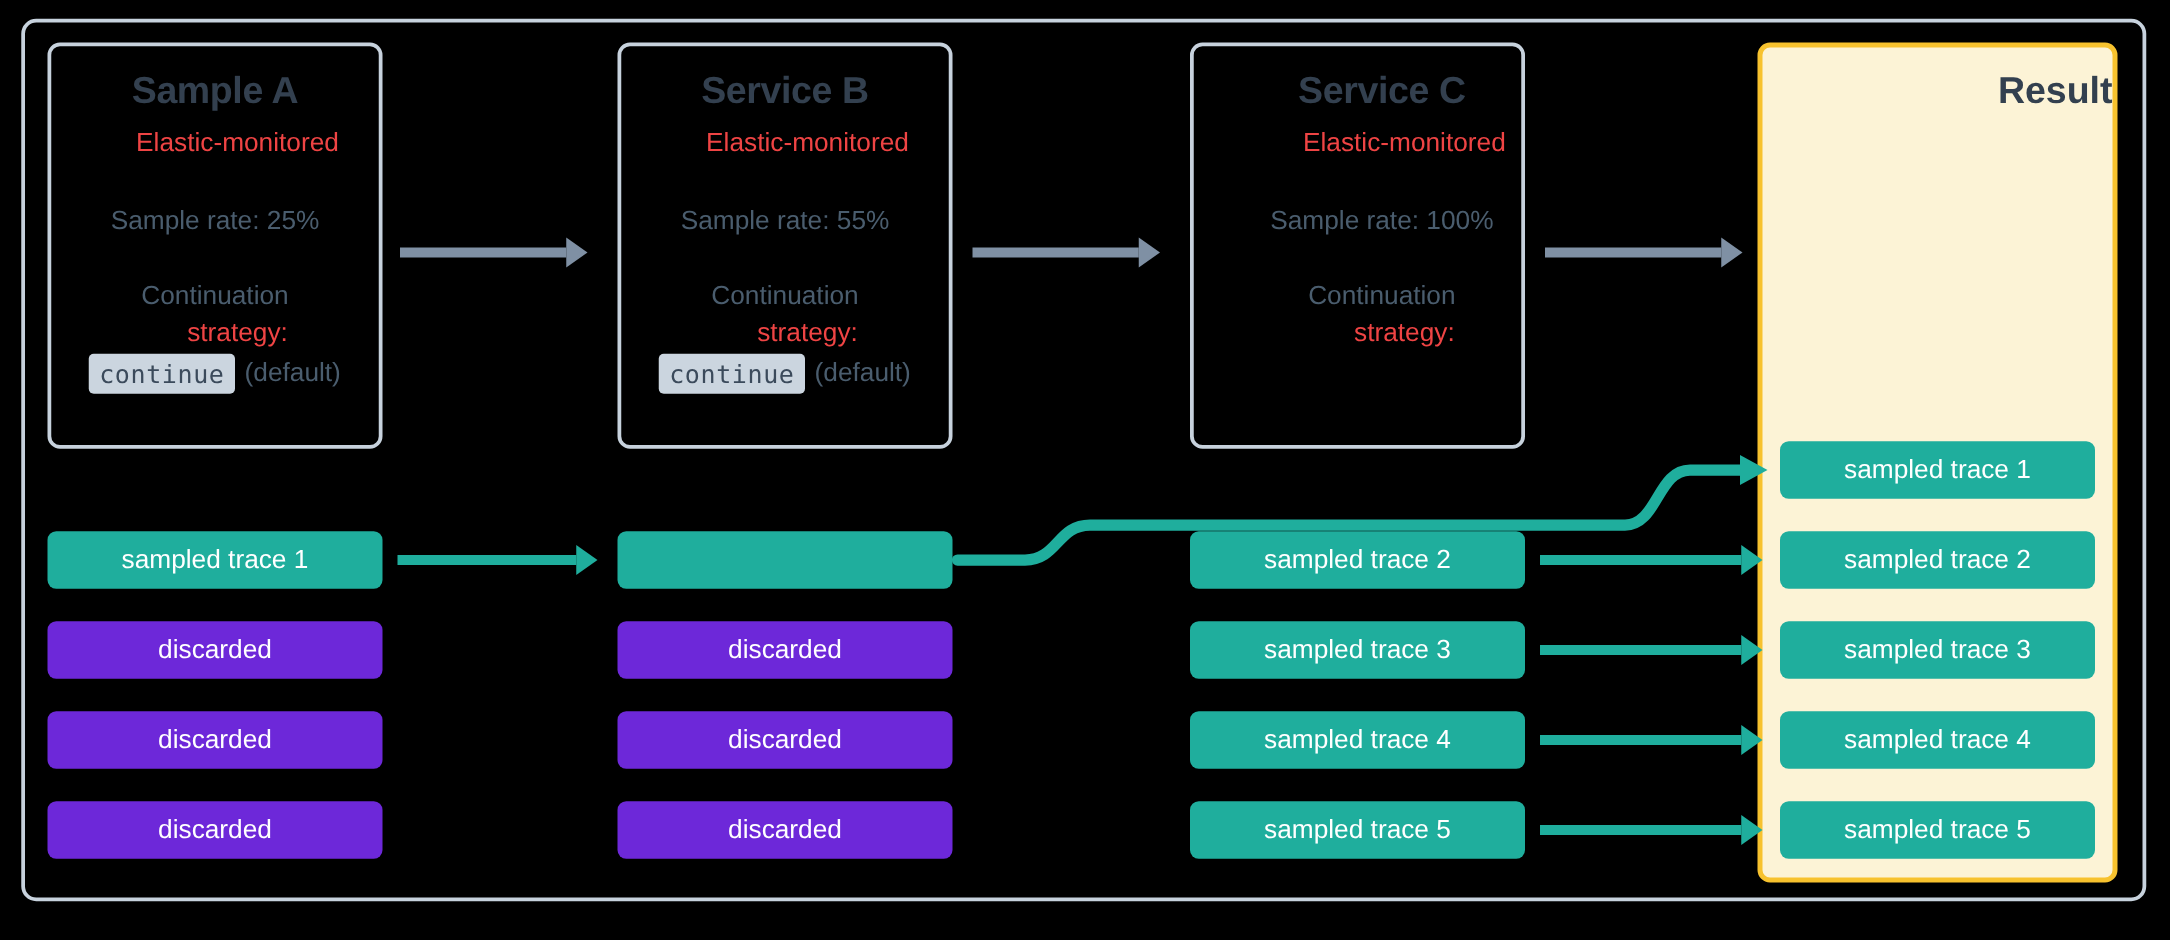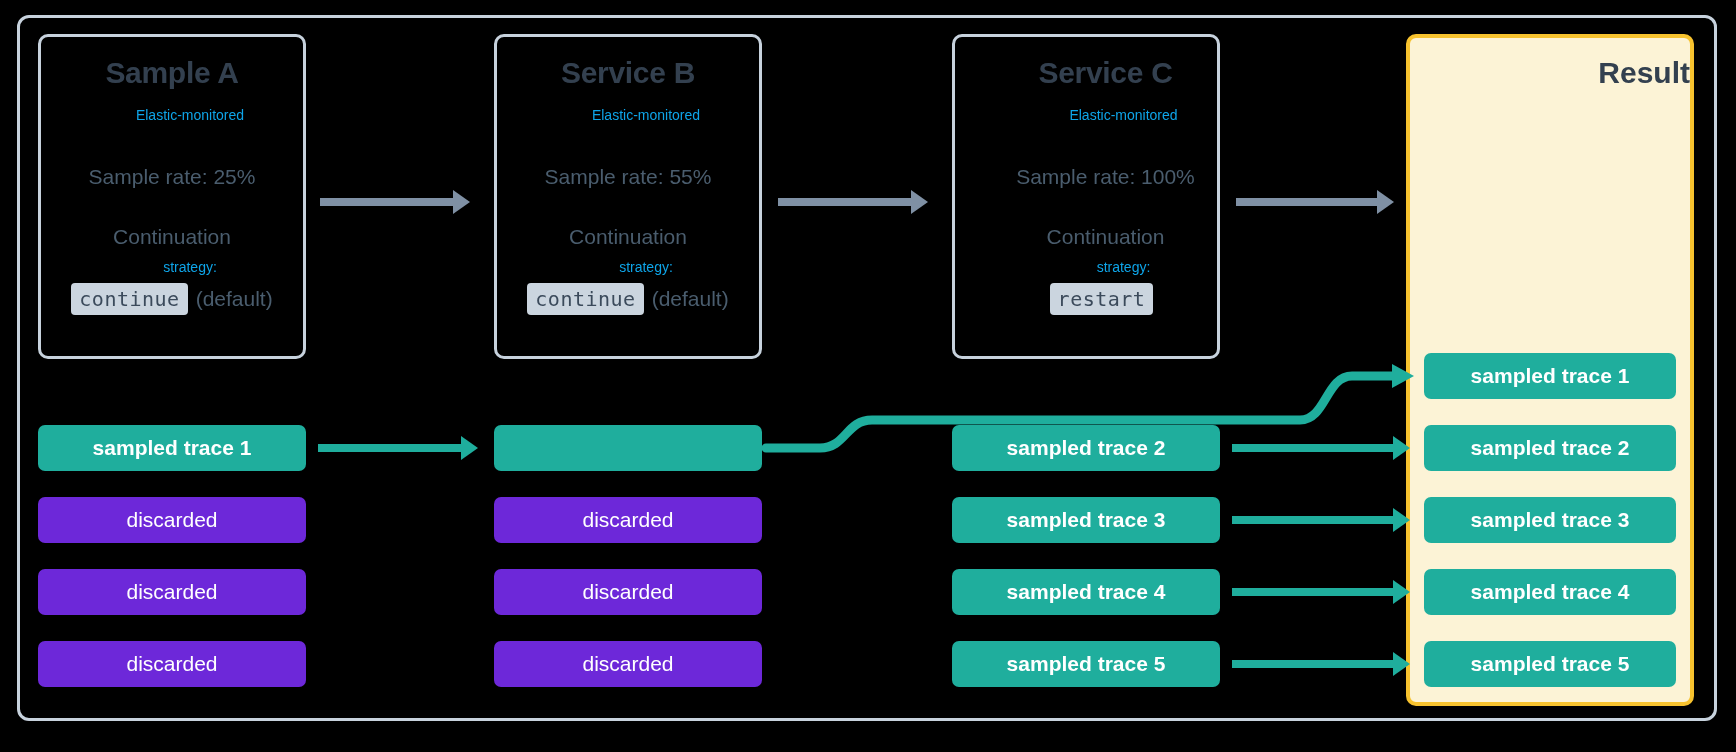--- a/index.html
+++ b/index.html
@@ -48,22 +48,22 @@
   }
   .service-title {
     color: #33404F;
     font-size: 30px;
     font-weight: bold;
     letter-spacing: -0.3px;
     line-height: 36px;
     margin-bottom: 10px;
   }
   .service-sub {
-    color: #0ea5e9;
-    font-size: 14px;
+    color: #ef4444;
+    font-size: 21px;
     line-height: 28px;
     margin-left: 36px;
   }
   .service-rate {
     color: #4A5D6E;
     font-size: 21px;
     line-height: 28px;
     margin-top: 34px;
   }
   .service-strategy-label {
@@ -122,21 +122,21 @@
     position: absolute;
     height: 46px;
     border-radius: 7px;
     display: flex;
     align-items: center;
     justify-content: center;
     color: #FFFFFF;
     font-size: 21px;
     box-sizing: border-box;
   }
-  .chip.sampled { background: #1FAE9D; font-weight: bold; }
+  .chip.sampled { background: #1FAE9D; }
   .chip.discarded { background: #6d28d9; }
 
   
   .arrow {
     position: absolute;
     height: 0;
   }
   .arrow .shaft {
     position: absolute;
     left: 0;
@@ -195,24 +195,20 @@
       <span class="strategy-note">(default)</span>
     </div>
   </div>
 
   <div class="service-card" style="left:952px;padding-left:39px;">
     <div class="service-title">Service C</div>
     <div class="service-sub">Elastic-monitored</div>
     <div class="service-rate">Sample rate: 100%</div>
     <div class="service-strategy-label">Continuation</div>
     <div class="service-sub">strategy:</div>
-    <div class="strategy-line">
-      <span class="code-badge">restart</span>
-      <span class="strategy-note"></span>
-    </div>
   </div>
 
   <div id="result-panel">
     <div id="result-title">Result</div>
   </div>
 
   <div class="arrow gray" style="left:320px; top:202px; width:150px;">
     <div class="shaft" style="width:133px;"></div>
     <div class="head" style="left:133px;"></div>
   </div>

